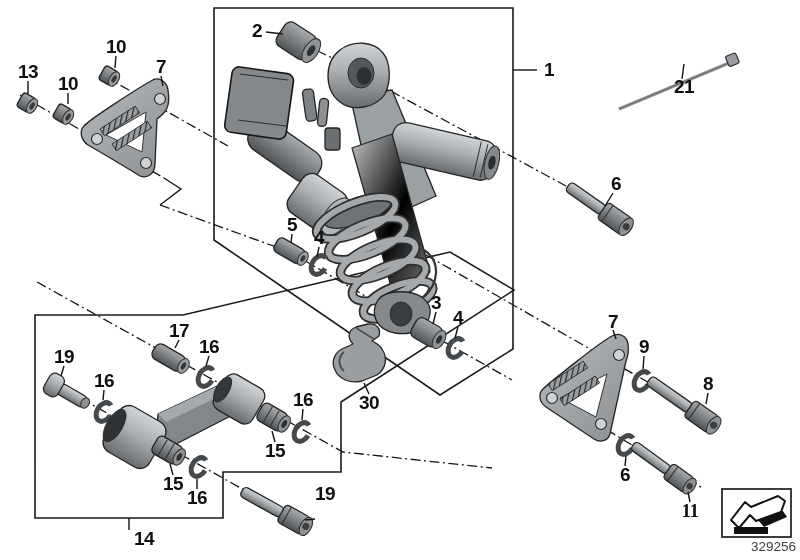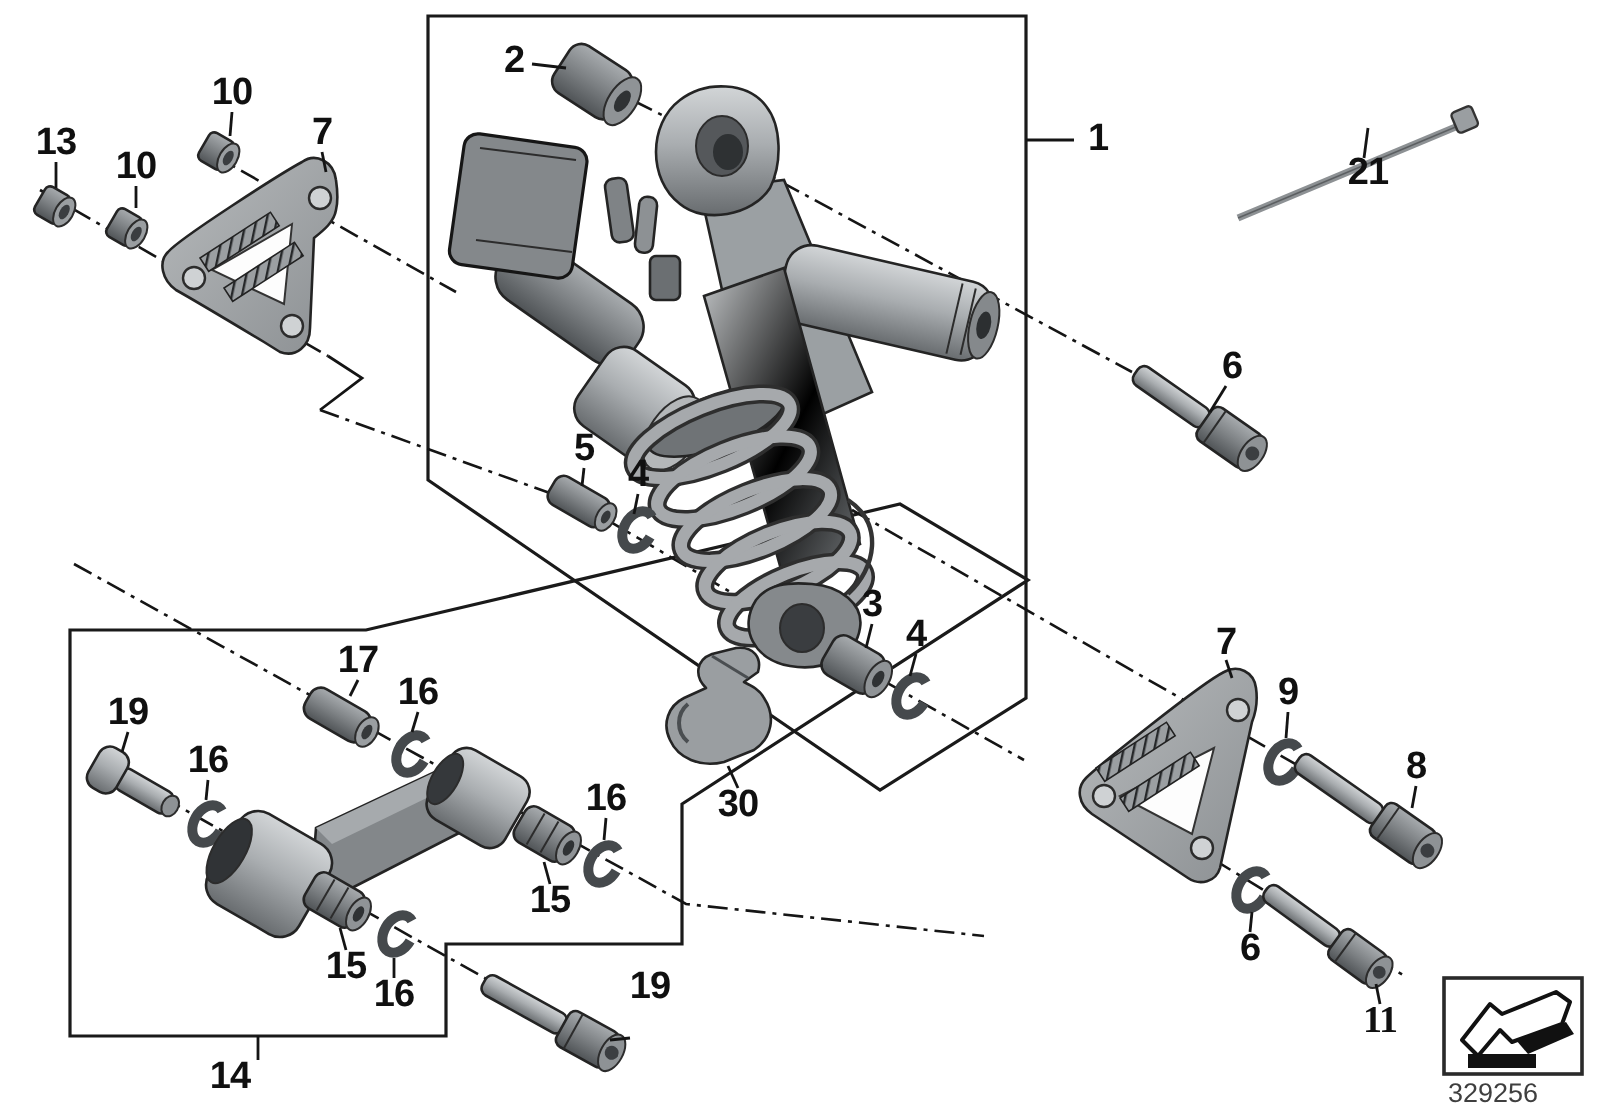--- a/index.html
+++ b/index.html
@@ -2,21 +2,21 @@
 <html><head>
 <meta charset="utf-8">
 <style>
   html,body { margin:0; padding:0; background:#ffffff; }
   .stage { position:relative; width:800px; height:560px; background:#fff; overflow:hidden;
            font-family:"Liberation Sans", sans-serif; }
   svg { position:absolute; left:0; top:0; }
   .callout { position:absolute; transform:translate(-50%,-50%);
              font:bold 19px "Liberation Sans", sans-serif; color:#101010;
              letter-spacing:-0.5px; white-space:nowrap; cursor:default; }
-  .diagram-id { position:absolute; left:724px; top:539px; width:72px; text-align:left;
+  .diagram-id { position:absolute; left:724px; top:539px; width:72px; text-align:right;
                 font:13.5px "Liberation Sans", sans-serif; color:#3f3f3f; }
   .axis { stroke:#151515; stroke-width:1.3; fill:none; stroke-dasharray:10 3.5 2 3.5; }
   .gbox { stroke:#1a1a1a; stroke-width:1.6; fill:none; }
   .leader { stroke:#141414; stroke-width:1.4; fill:none; }
   .washer { stroke:#45494c; stroke-width:5; fill:none; stroke-dasharray:43 11; }
   .outl { stroke:#242424; stroke-width:1.3; }
   .thin { stroke:#2c2c2c; stroke-width:1; }
 </style>
 </head>
 <body>
@@ -321,21 +321,21 @@
       <div class="callout" style="left: 616px; top: 184px;">6</div>
       <div class="callout" style="left: 161px; top: 67px;">7</div>
       <div class="callout" style="left: 613px; top: 322px;">7</div>
       <div class="callout" style="left: 708px; top: 384px;">8</div>
       <div class="callout" style="left: 644px; top: 347px;">9</div>
       <div class="callout" style="left: 68px; top: 84px;">10</div>
       <div class="callout" style="left: 116px; top: 47px;">10</div>
       <div class="callout" style="left: 690px; top: 511px; font-family: Liberation Serif, serif;">11</div>
       <div class="callout" style="left: 625px; top: 475px;">6</div>
       <div class="callout" style="left: 28px; top: 72px;">13</div>
-      <div class="callout" style="left: 115px; top: 539px;">14</div>
+      <div class="callout" style="left: 144px; top: 539px;">14</div>
       <div class="callout" style="left: 173px; top: 484px;">15</div>
       <div class="callout" style="left: 275px; top: 451px;">15</div>
       <div class="callout" style="left: 104px; top: 381px;">16</div>
       <div class="callout" style="left: 209px; top: 347px;">16</div>
       <div class="callout" style="left: 197px; top: 498px;">16</div>
       <div class="callout" style="left: 303px; top: 400px;">16</div>
       <div class="callout" style="left: 179px; top: 331px;">17</div>
       <div class="callout" style="left: 64px; top: 357px;">19</div>
       <div class="callout" style="left: 325px; top: 494px;">19</div>
       <div class="callout" style="left: 369px; top: 403px;">30</div>

